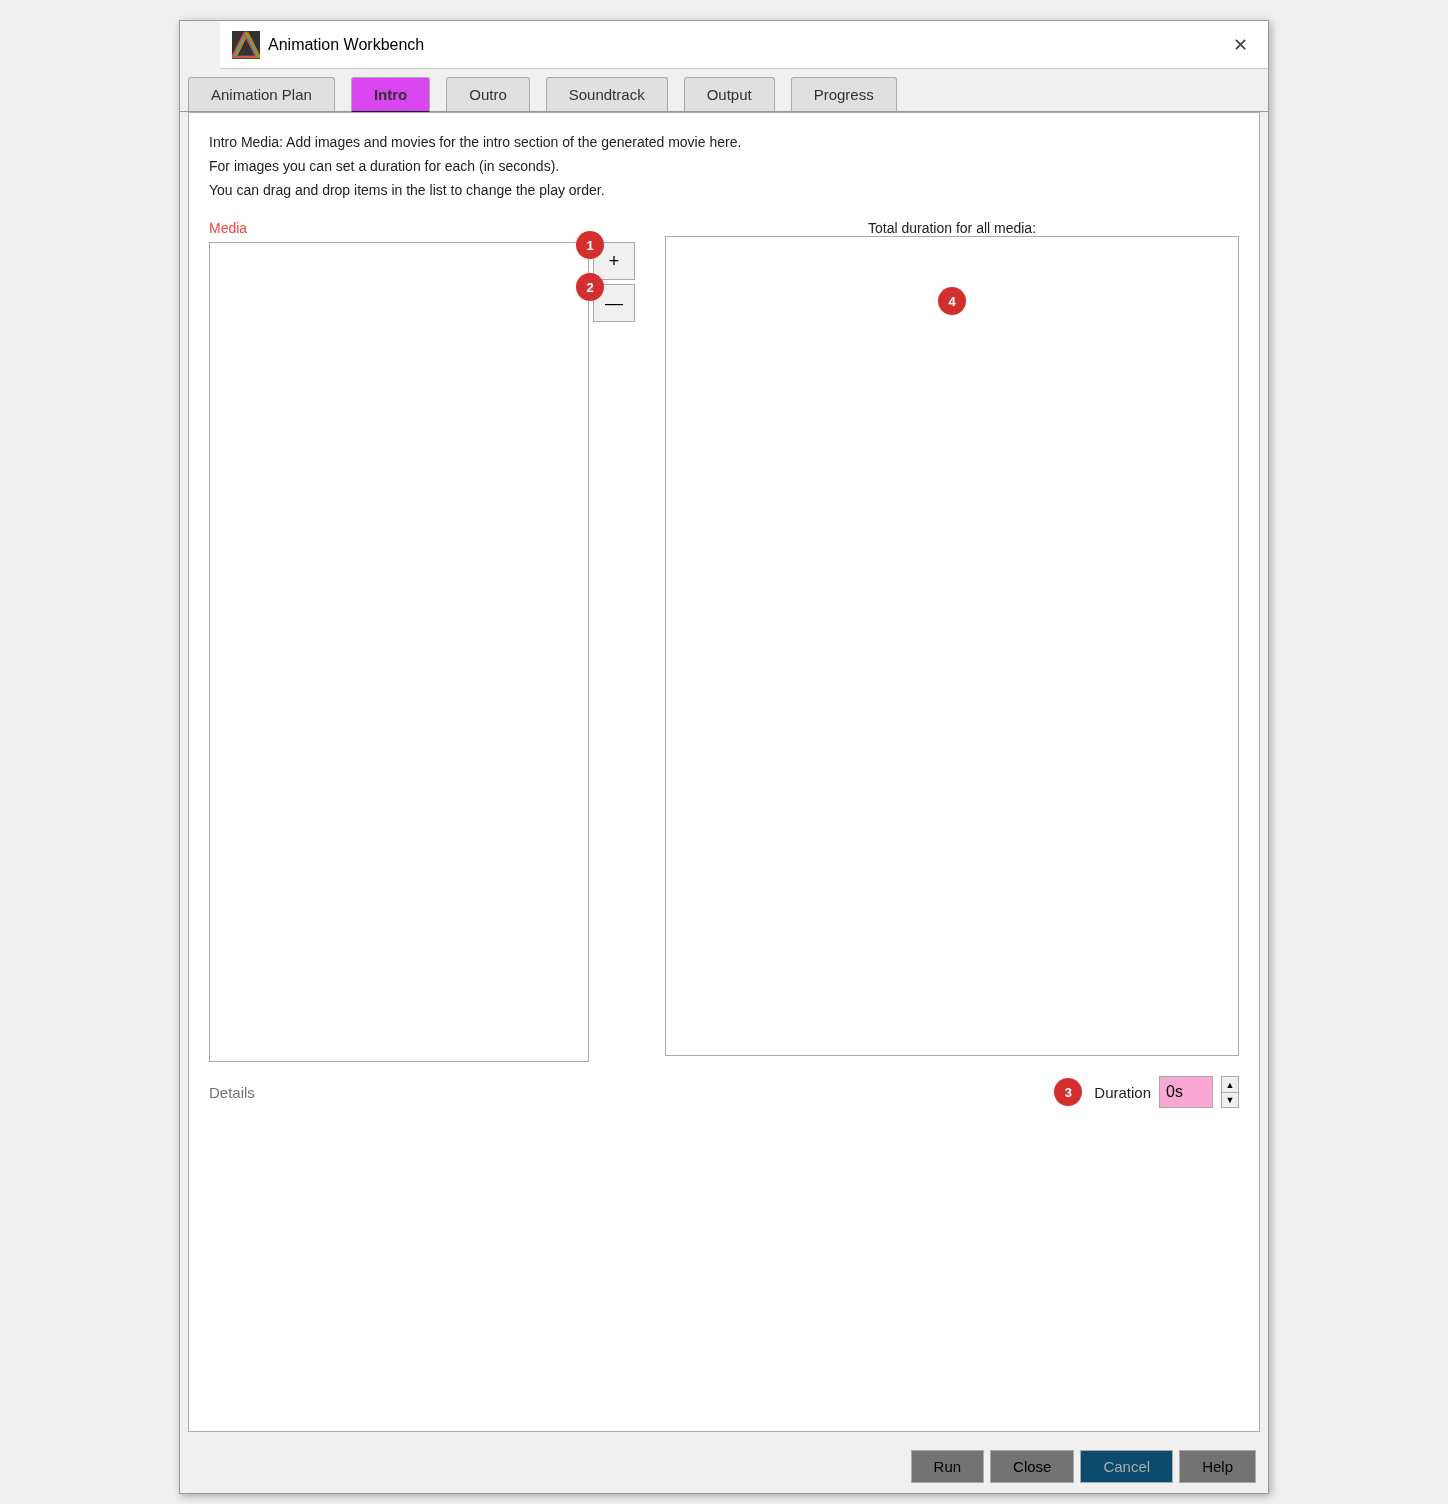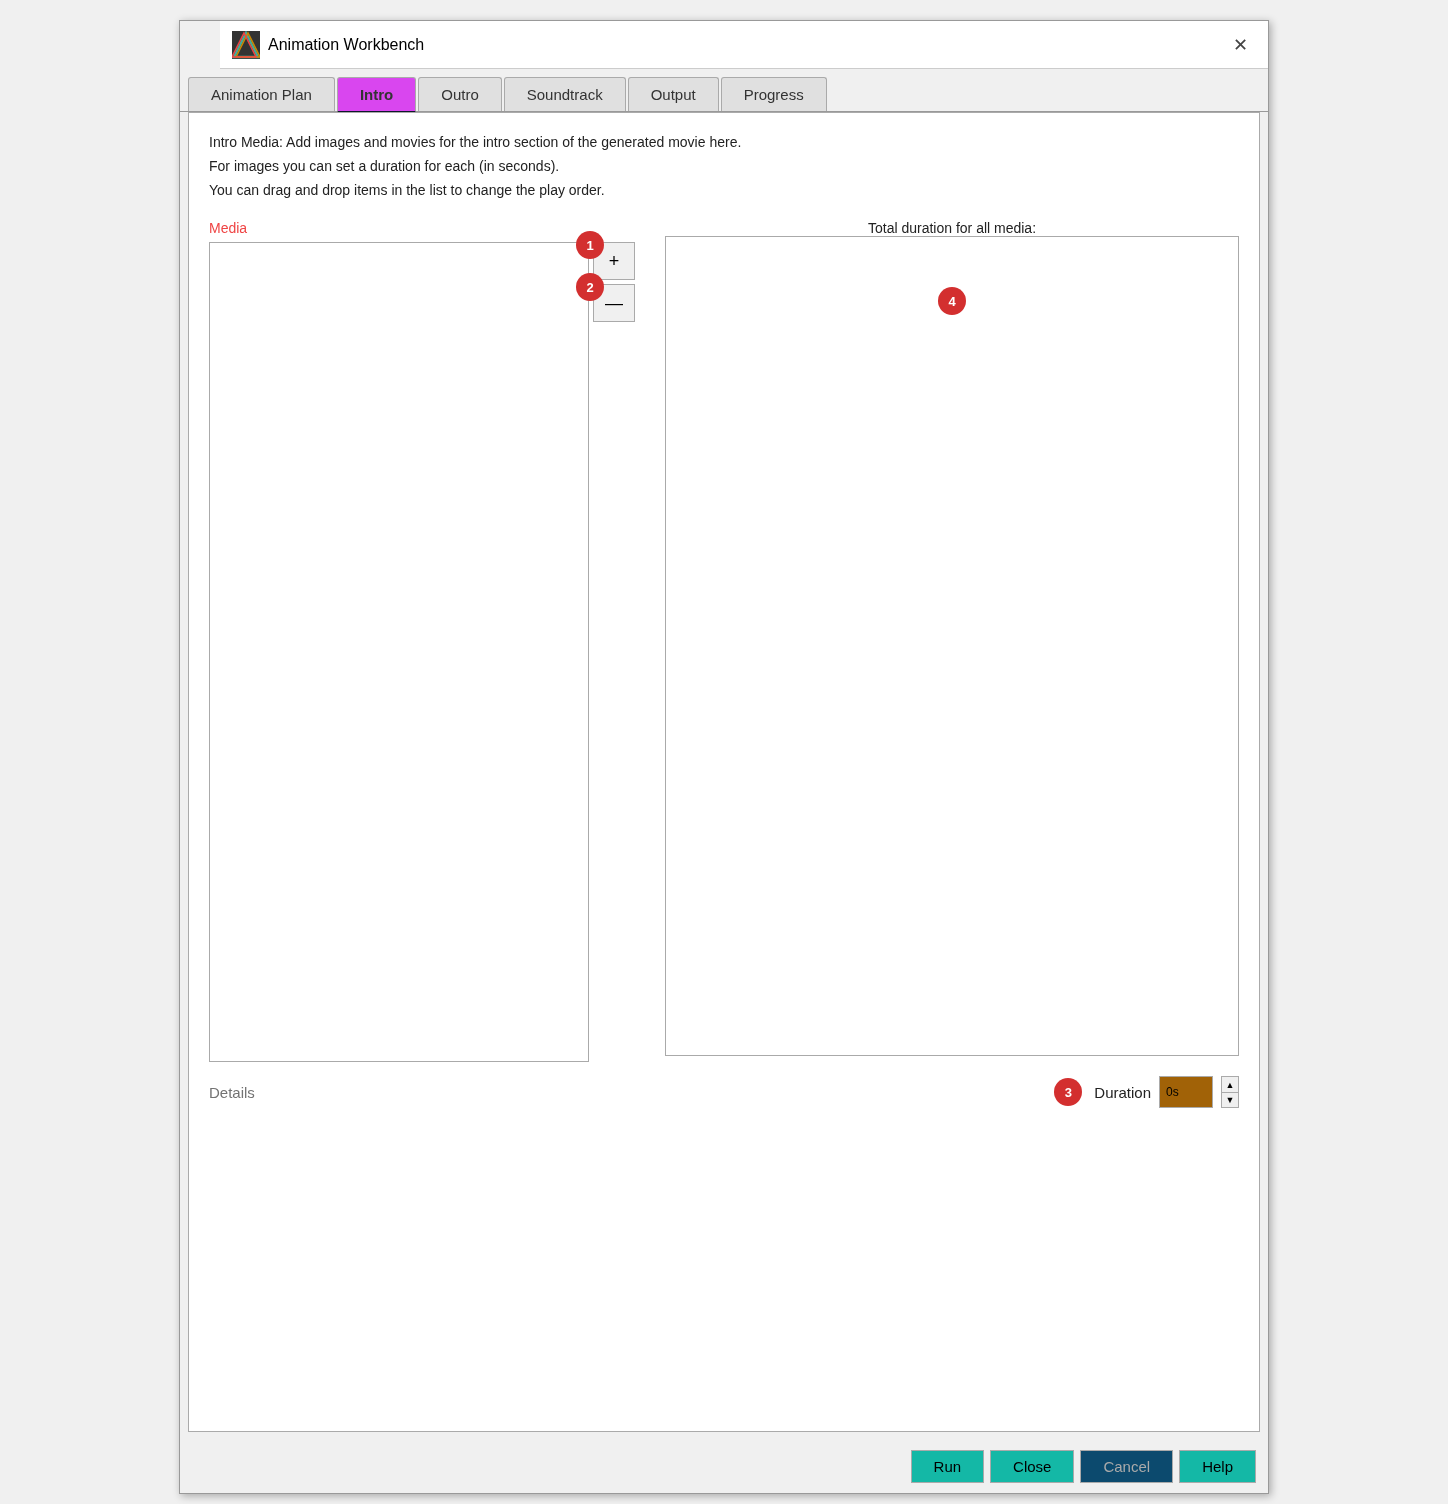--- a/index.html
+++ b/index.html
@@ -49,21 +49,21 @@
       cursor: pointer;
       color: #444;
       padding: 4px 8px;
       line-height: 1;
     }
     .tabs {
       display: flex;
       background: #f0f0f0;
       border-bottom: 1px solid #999;
       padding: 8px 8px 0 8px;
-      gap: 2px;
+      gap: 16px;
     }
     .tab {
       padding: 8px 22px;
       border: 1px solid #aaa;
       border-bottom: none;
       background: #e0e0e0;
       cursor: pointer;
       font-size: 15px;
       border-radius: 3px 3px 0 0;
       color: #333;
@@ -196,22 +196,22 @@
       position: relative;
     }
     .duration-label {
       font-size: 15px;
       color: #222;
     }
     .duration-input {
       width: 54px;
       height: 32px;
       border: 1px solid #aaa;
-      background: #a16207;
-      font-size: 12px;
+      background: #f9a8d4;
+      font-size: 16px;
       padding: 2px 6px;
       text-align: left;
     }
     .spinner {
       display: flex;
       flex-direction: column;
       border: 1px solid #aaa;
       height: 32px;
       width: 18px;
     }
@@ -244,21 +244,21 @@
     }
     .footer-buttons {
       display: flex;
       justify-content: flex-end;
       gap: 6px;
       padding: 10px 12px 10px 0;
     }
     .footer-btn {
       padding: 7px 22px;
       border: 1px solid #aaa;
-      background: #14b8a6;
+      background: #737373;
       font-size: 15px;
       cursor: pointer;
       min-width: 72px;
     }
     .footer-btn.disabled {
       color: #aaa;
       cursor: default;
       background: #0c4a6e;
     }
   </style>

